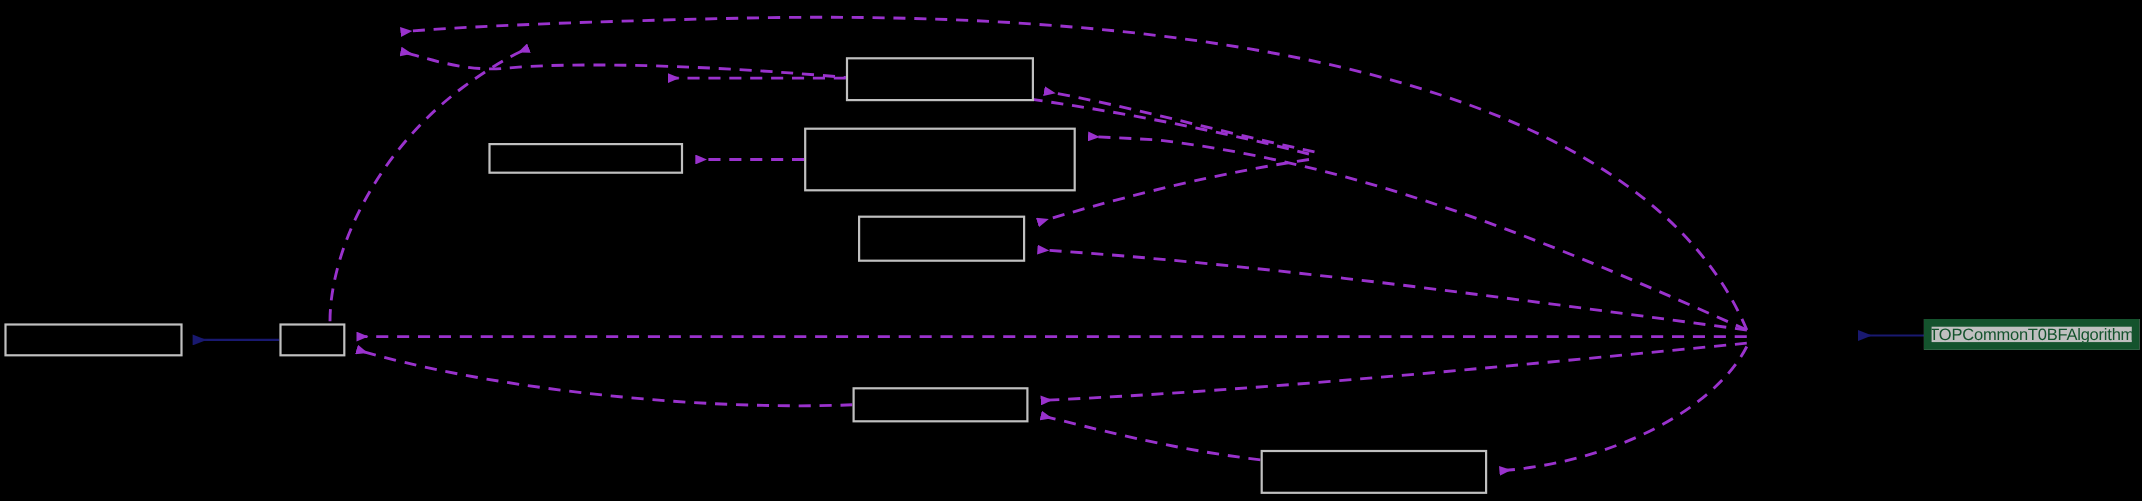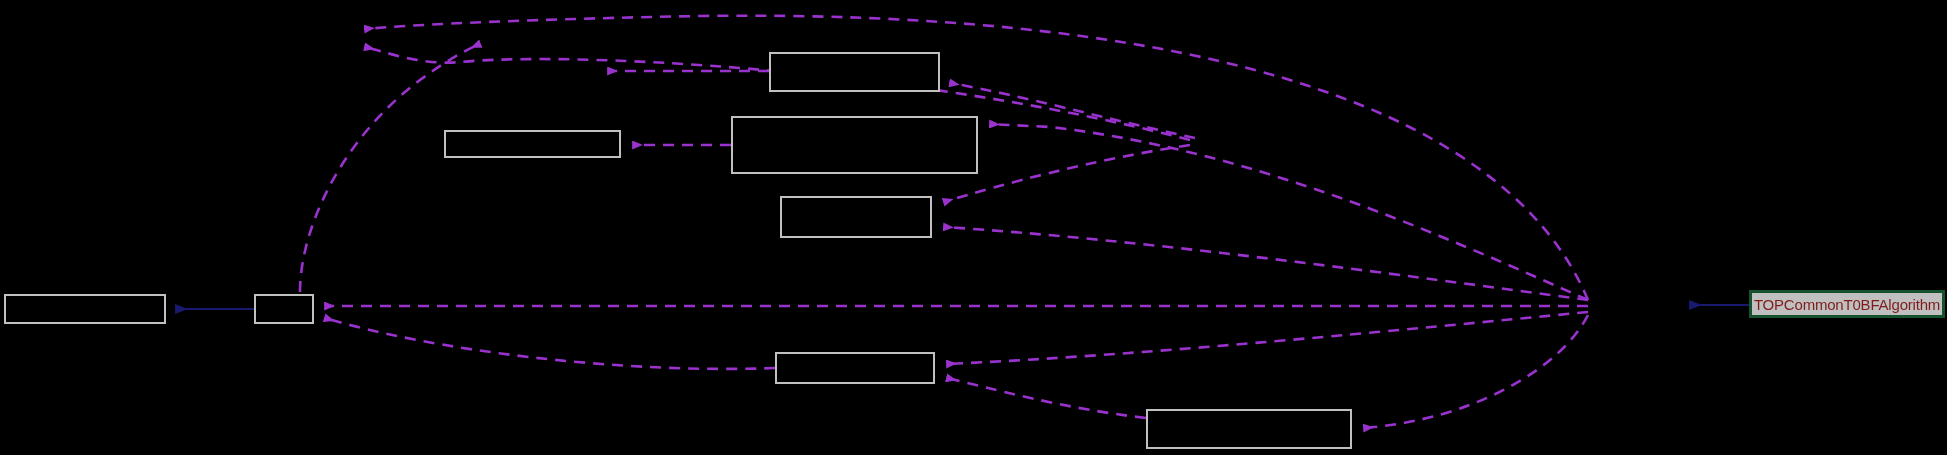--- a/index.html
+++ b/index.html
@@ -33,22 +33,22 @@
     display: flex;
     align-items: center;
     justify-content: center;
     font-size: 15px;
     color: #000000;
     white-space: nowrap;
     overflow: hidden;
   }
   .node-box.filled {
     background: #c0c0c0;
-    border: 3px solid #14532d;
-    color: #7f1d1d;
+    border: 7px solid #14532d;
+    color: #14532d;
   }
   .node-label {
     font-family: "Liberation Sans", sans-serif;
     font-size: 15px;
     line-height: 1;
     letter-spacing: -0.2px;
   }
 </style>
 </head>
 <body>

